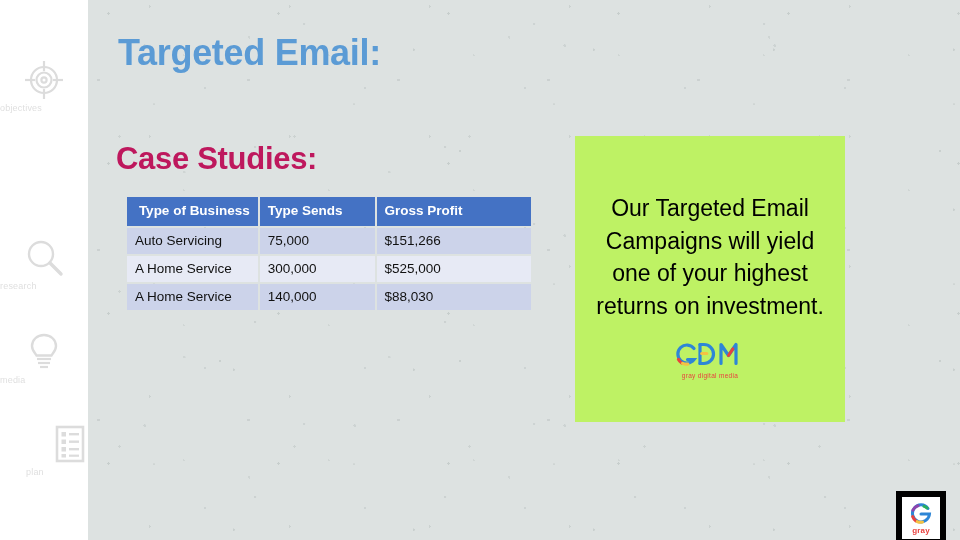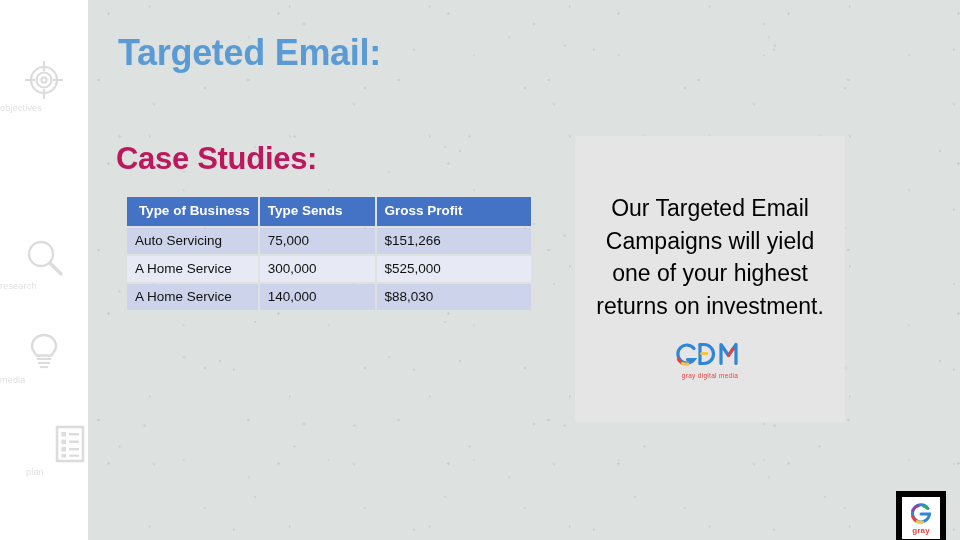--- a/index.html
+++ b/index.html
@@ -137,21 +137,21 @@
   #case-table col.c2 { width: 117px; }
   #case-table col.c3 { width: 158px; }
 
   
   #callout {
     position: absolute;
     left: 575px;
     top: 136px;
     width: 270px;
     height: 286px;
-    background: #e5e5e5;
+    background: #bef264;
     z-index: 4;
     display: flex;
     flex-direction: column;
     align-items: center;
     justify-content: flex-start;
   }
   #callout-text {
     margin-top: 56px;
     width: 252px;
     text-align: center;

